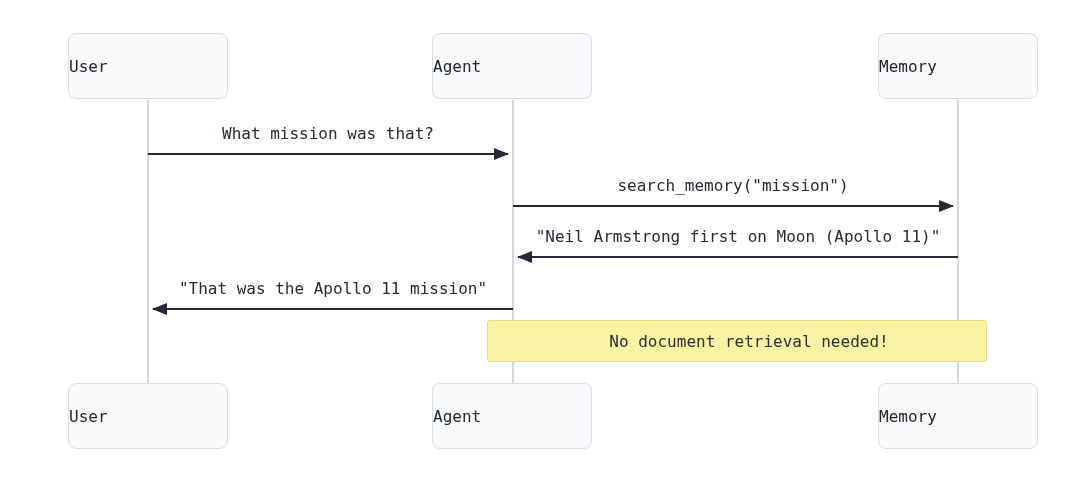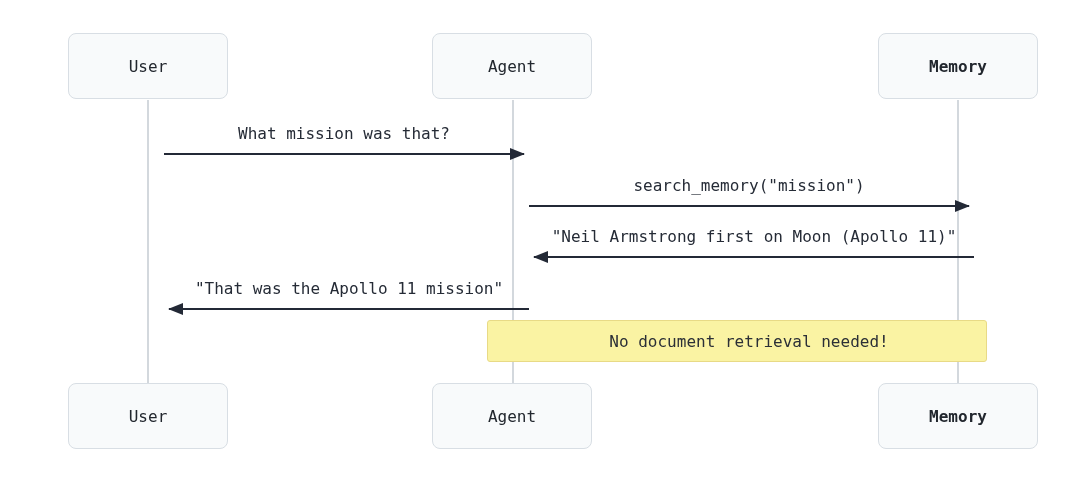--- a/index.html
+++ b/index.html
@@ -31,36 +31,35 @@
   
   .actor {
     position: absolute;
     width: 160px;
     height: 66px;
     background: #f8fafb;
     border: 1px solid #d8dee4;
     border-radius: 8px;
     display: flex;
     align-items: center;
-    justify-content: center;
+    justify-content: flex-start;
     font-size: 16px;
     color: #22272e;
     z-index: 3;
     box-sizing: border-box;
   }
   .actor.top    { top: 33px; }
   .actor.bottom { top: 383px; }
   .actor.col-user   { left: 68px;  }
   .actor.col-agent  { left: 432px; }
-  .actor.col-memory { left: 878px; font-weight: bold; }
+  .actor.col-memory { left: 878px; }
   
   .message {
     position: absolute;
     z-index: 2;
-    margin-left: 16px;
   }
   .msg-text {
     text-align: center;
     font-size: 16px;
     color: #252b36;
     white-space: nowrap;
     margin-bottom: 9px;
     line-height: 20px;
   }
   .msg-line {

